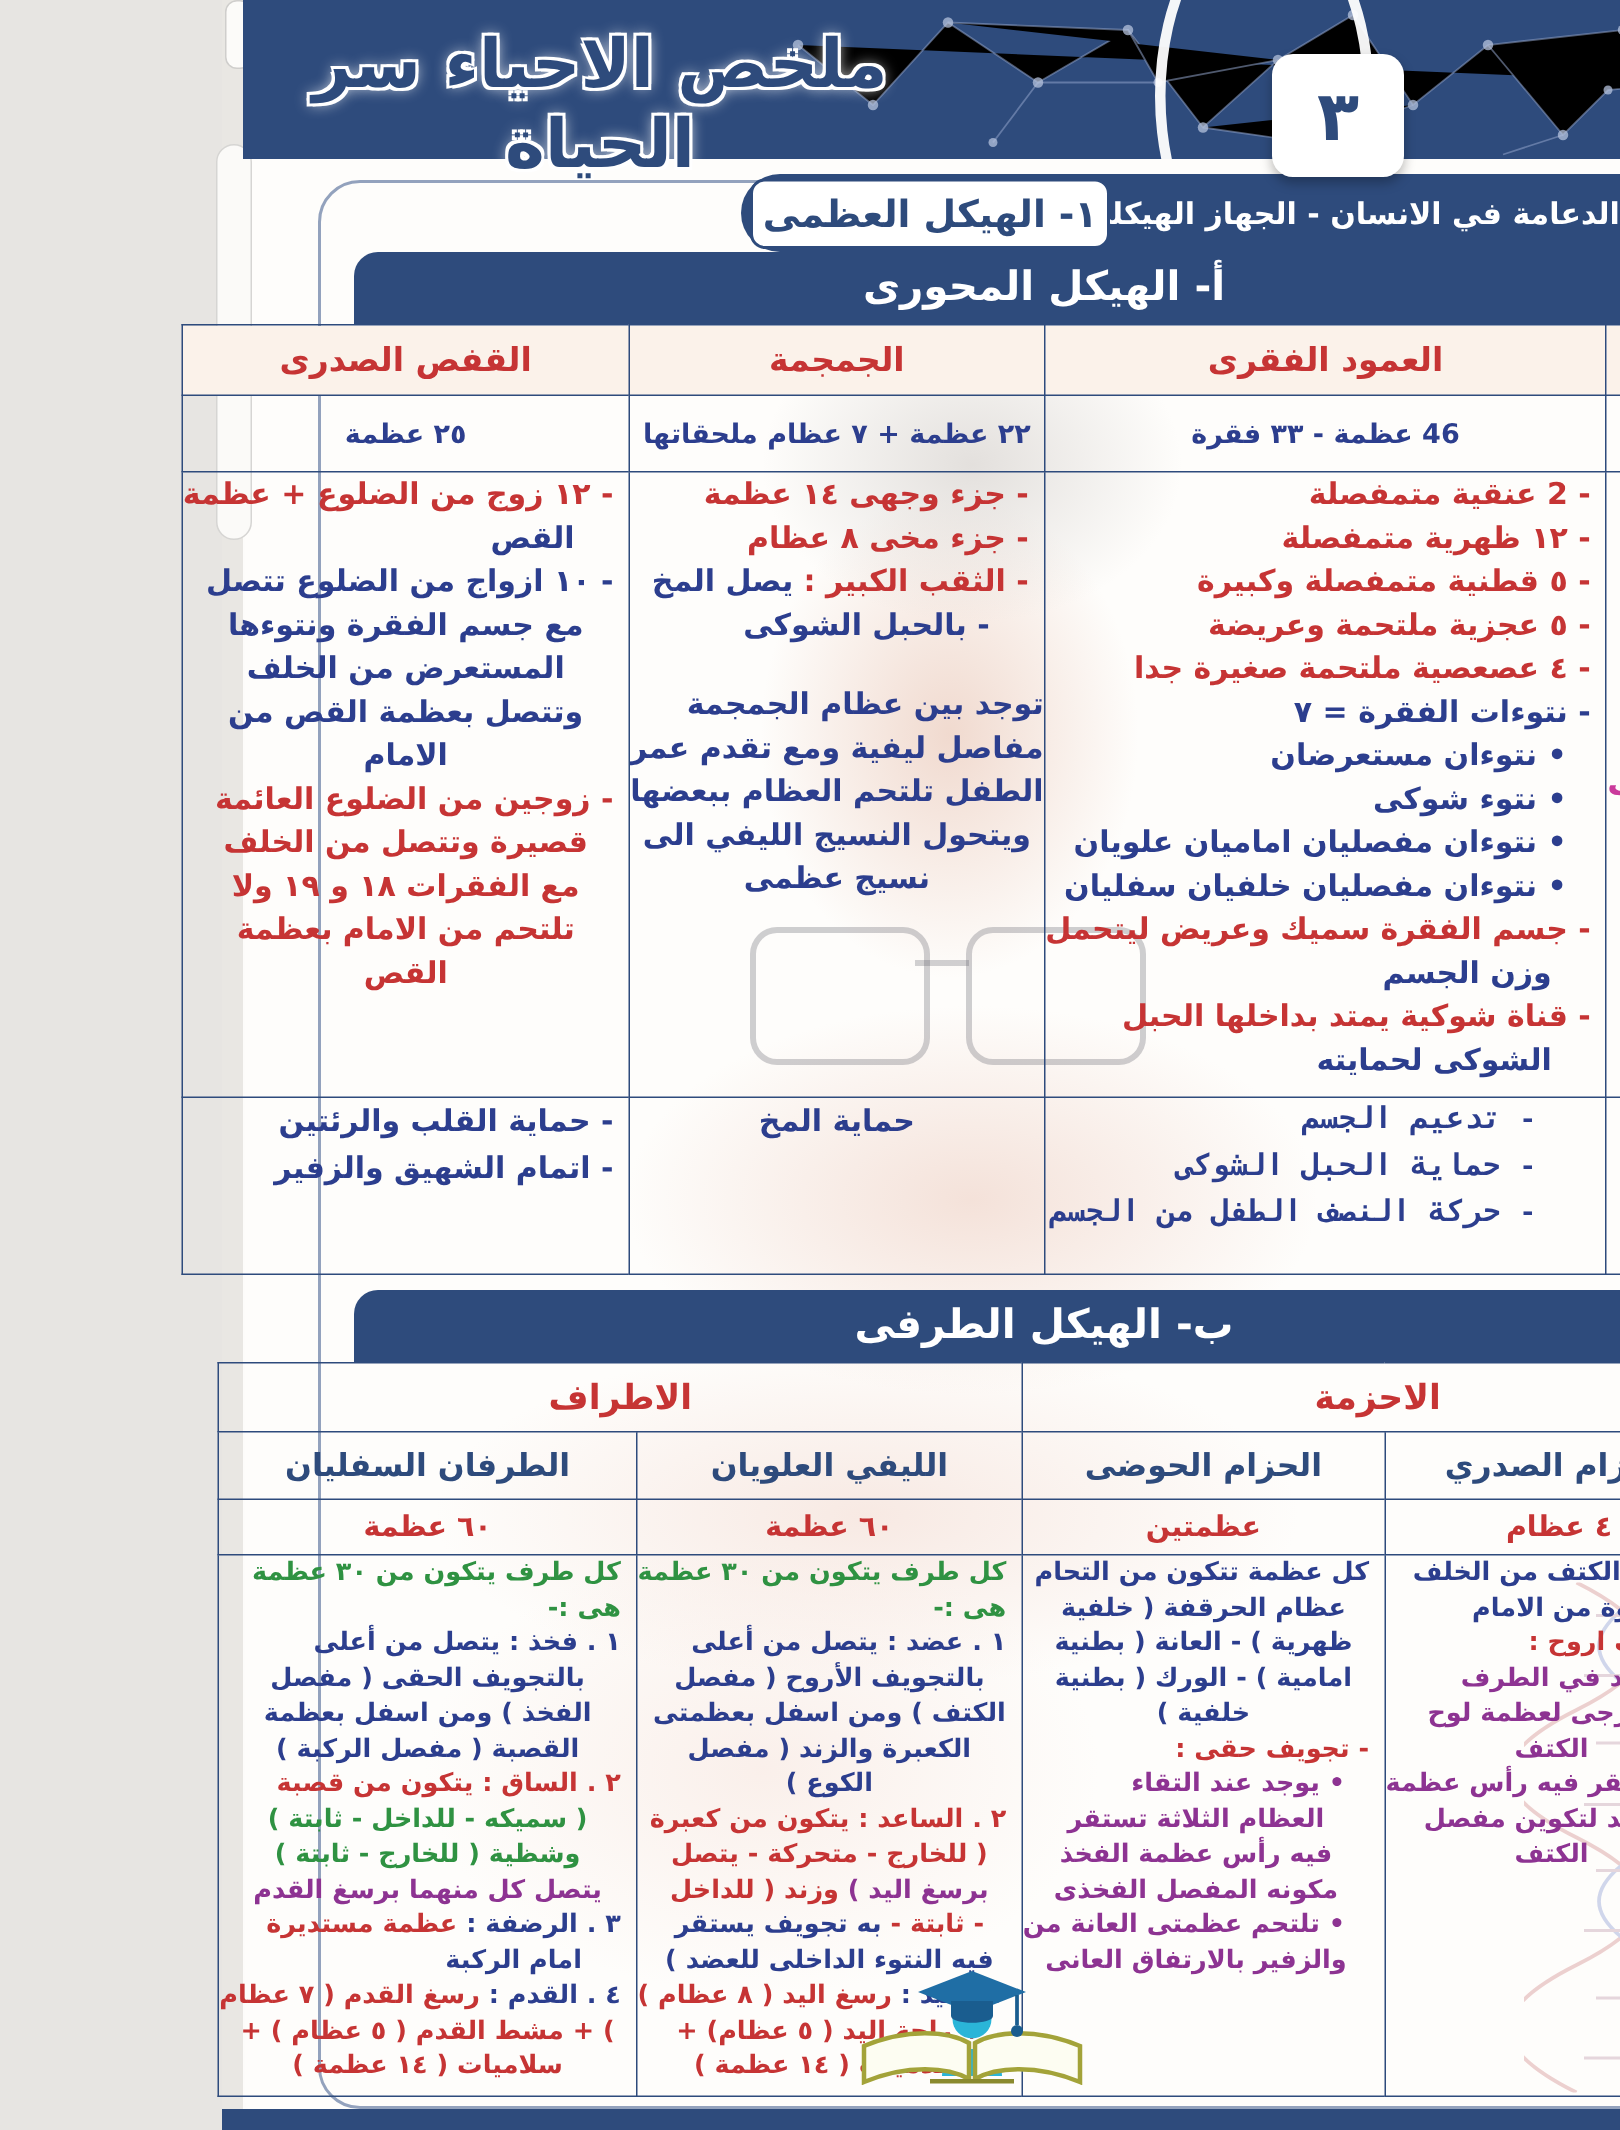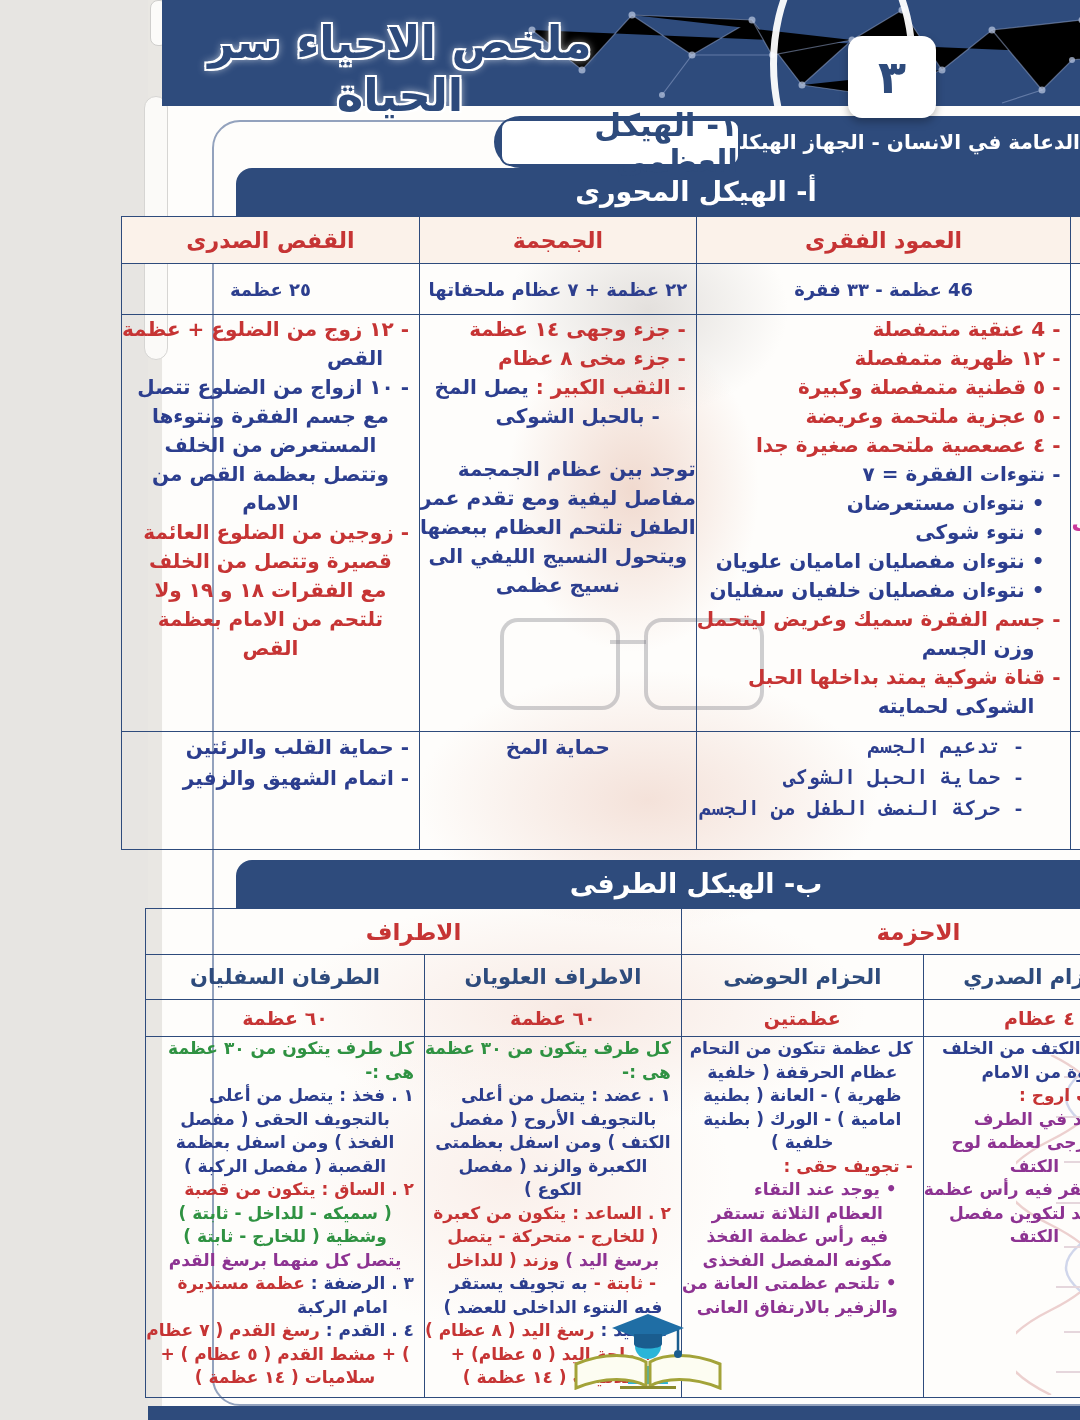--- a/index.html
+++ b/index.html
@@ -21,21 +21,21 @@
   .arc{left:608px;top:-62px;width:132px;height:238px;border:7px solid rgba(255,255,255,.95);border-radius:50%;}
   .page-tab{left:700px;top:36px;width:88px;height:82px;background:#fff;border-radius:14px;
     box-shadow:0 4px 8px rgba(0,0,0,.28);display:flex;align-items:center;justify-content:center;
     font-size:46px;font-weight:bold;color:#2e4b7c;z-index:7;}
 
   
   .sec-pill{left:346px;top:116px;width:666px;height:52px;background:#2e4b7c;border-radius:26px;z-index:5;
     display:flex;align-items:center;color:#fff;font-size:20px;font-weight:bold;
     padding-right:20px;padding-left:262px;box-sizing:border-box;white-space:nowrap;overflow:hidden;}
   .sec-box{left:352px;top:119px;width:240px;height:47px;background:#fff;border:2px solid #2e4b7c;border-radius:10px;
-    display:flex;align-items:center;justify-content:center;color:#2e4b7c;font-size:31px;font-weight:bold;z-index:6;box-sizing:border-box;}
+    display:flex;align-items:center;justify-content:center;color:#2e4b7c;font-size:25px;font-weight:bold;z-index:6;box-sizing:border-box;}
 
   .card{left:64px;top:120px;width:944px;height:1282px;border:2px solid #93a2bd;border-radius:28px;}
 
   
   .photo{left:80px;top:170px;width:940px;height:1240px;pointer-events:none;background:
     radial-gradient(ellipse 200px 150px at 420px 140px, rgba(205,200,196,.55), transparent 70%),
     radial-gradient(ellipse 175px 225px at 405px 320px, rgba(236,206,192,.75), transparent 72%),
     radial-gradient(ellipse 320px 180px at 420px 630px, rgba(240,214,203,.7), transparent 72%),
     radial-gradient(ellipse 400px 160px at 350px 840px, rgba(243,220,211,.6), transparent 72%),
     radial-gradient(ellipse 300px 200px at 280px 1010px, rgba(246,226,218,.5), transparent 75%);}
@@ -178,21 +178,21 @@
       </tr>
       <tr style="height:48px">
         <td class="lab navy">عدد العظام</td>
         <td class="cnt">46 عظمة  -  ٣٣ فقرة</td>
         <td class="cnt">٢٢ عظمة + ٧ عظام ملحقاتها</td>
         <td class="cnt">٢٥ عظمة</td>
       </tr>
       <tr style="height:417px">
         <td class="lab magl">التركيب</td>
         <td class="body">
-              <div class="ln"><span class="r">- 4 عنقية متمفصلة</span></div>
+              <div class="ln"><span class="r">- 2 عنقية متمفصلة</span></div>
               <div class="ln"><span class="r">- ١٢ ظهرية متمفصلة</span></div>
               <div class="ln"><span class="r">- ٥ قطنية متمفصلة وكبيرة</span></div>
               <div class="ln"><span class="r">- ٥ عجزية ملتحمة وعريضة</span></div>
               <div class="ln"><span class="r">- ٤ عصعصية ملتحمة صغيرة جدا</span></div>
               <div class="ln"><span class="b">- نتوءات الفقرة = ٧</span></div>
               <div class="ln bu"><span class="b">• نتوءان مستعرضان</span></div>
               <div class="ln bu"><span class="b">• نتوء شوكى</span></div>
               <div class="ln bu"><span class="b">• نتوءان مفصليان اماميان علويان</span></div>
               <div class="ln bu"><span class="b">• نتوءان مفصليان خلفيان سفليان</span></div>
               <div class="ln"><span class="r">- جسم الفقرة سميك وعريض ليتحمل</span></div>
@@ -255,21 +255,21 @@
           <col style="width:227px">
         </colgroup>
       <tbody>
           <tr style="height:46px">
         <td class="gh" colspan="2">الاحزمة</td>
         <td class="gh" colspan="2">الاطراف</td>
       </tr>
       <tr style="height:45px">
         <td class="sh">الحزام الصدري</td>
         <td class="sh">الحزام الحوضى</td>
-        <td class="sh">الاطراف العلويان</td>
+        <td class="sh">الليفي العلويان</td>
         <td class="sh">الطرفان السفليان</td>
       </tr>
       <tr style="height:37px">
         <td class="cnt2">٤ عظام</td>
         <td class="cnt2">عظمتين</td>
         <td class="cnt2">٦٠ عظمة</td>
         <td class="cnt2">٦٠ عظمة</td>
       </tr>
       <tr style="height:361px">
         <td class="body tbbody">

